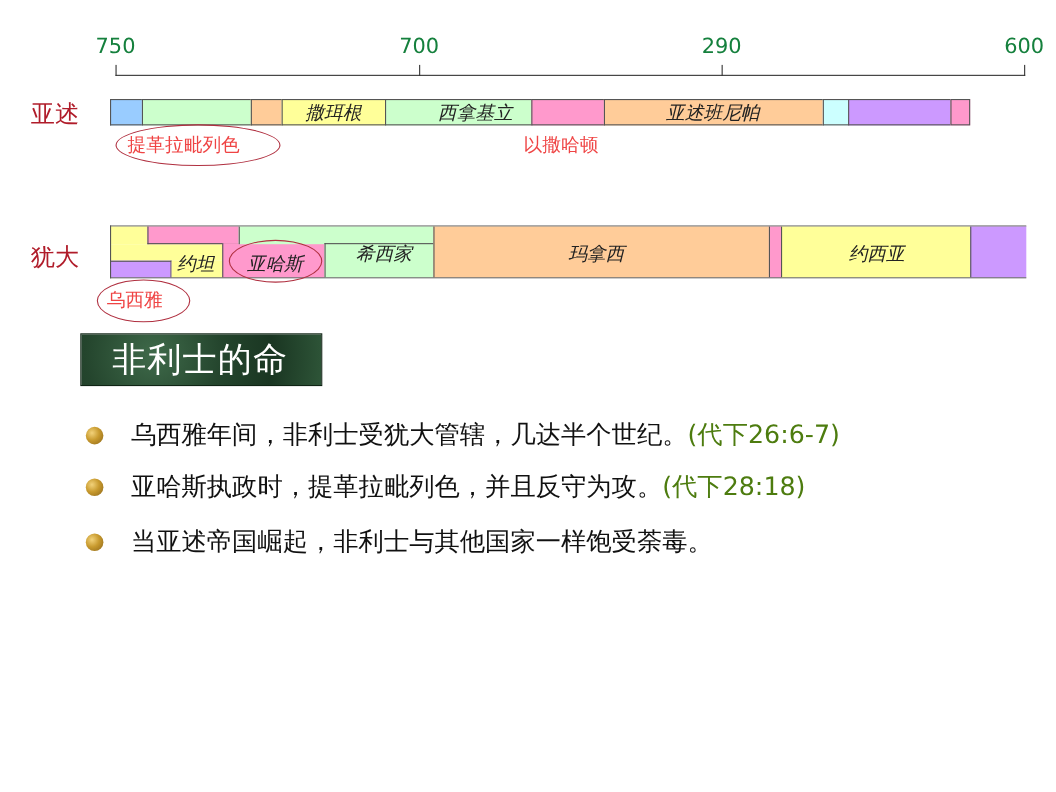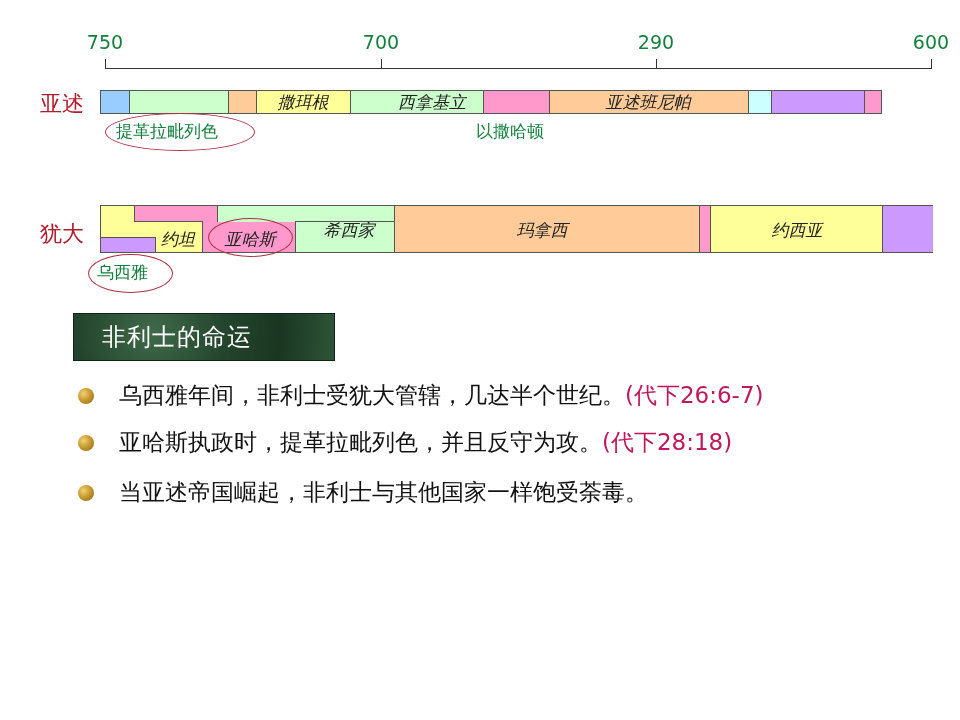--- a/index.html
+++ b/index.html
@@ -4,37 +4,37 @@
 <style>
   html, body { margin: 0; padding: 0; }
   body {
     width: 960px; height: 720px; background: #ffffff; position: relative; overflow: hidden;
     font-family: "DejaVu Sans", "Liberation Sans", sans-serif;
   }
   .abs { position: absolute; }
   .tick-label { font-size: 19px; color: #15803d; transform: translateX(-50%); top: 31px; }
   .axis-line { top: 68px; left: 105px; width: 827px; height: 1px; background: #333; }
   .axis-tick { top: 59px; width: 1px; height: 10px; background: #333; }
-  .row-label { font-size: 22px; color: #b01c2a; left: 40px; }
+  .row-label { font-size: 22px; color: #b01c2a; left: 28px; }
   .seg { position: absolute; box-sizing: border-box; border: 1px solid #555; border-right: none; }
   .seg-label { position: absolute; font-size: 17px; color: #222; white-space: nowrap; transform: translateX(-50%); font-style: italic; }
   .ellipse { position: absolute; border: 1.5px solid #b03040; border-radius: 50%; box-sizing: border-box; }
-  .below-label { position: absolute; font-size: 17px; color: #15803d; white-space: nowrap; }
+  .below-label { position: absolute; font-size: 17px; color: #ef4444; white-space: nowrap; }
   .title-box {
-    left: 73px; top: 313px; width: 262px; height: 48px; box-sizing: border-box;
+    left: 73px; top: 303px; width: 220px; height: 48px; box-sizing: border-box;
     background: radial-gradient(circle at 30% 40%, #3f6a4a 0%, #24452d 40%, #1a3622 70%, #2e5538 100%);
-    border: 1px solid #0f2414; color: #fff; font-size: 24px; line-height: 46px; padding-left: 28px; letter-spacing: 1px;
+    border: 1px solid #0f2414; color: #fff; font-size: 31px; line-height: 46px; padding-left: 28px; letter-spacing: 1px;
   }
   .bullet-row { left: 78px; font-size: 23px; color: #111; white-space: nowrap; }
   .bullet-dot {
     position: absolute; left: 0; top: 8px; width: 16px; height: 16px; border-radius: 50%;
     background: radial-gradient(circle at 35% 35%, #f2d27a 0%, #c89a2e 45%, #8a6418 100%);
   }
   .bullet-text { position: absolute; left: 41px; top: 0; }
-  .ref { color: #be185d; }
+  .ref { color: #4d7c0f; }
 </style>
 </head>
 <body>
 
 <div>
   <div class="abs tick-label" style="left:105px">750</div>
   <div class="abs tick-label" style="left:381px">700</div>
   <div class="abs tick-label" style="left:656px">290</div>
   <div class="abs tick-label" style="left:931px">600</div>
   <div class="abs axis-line"></div>

